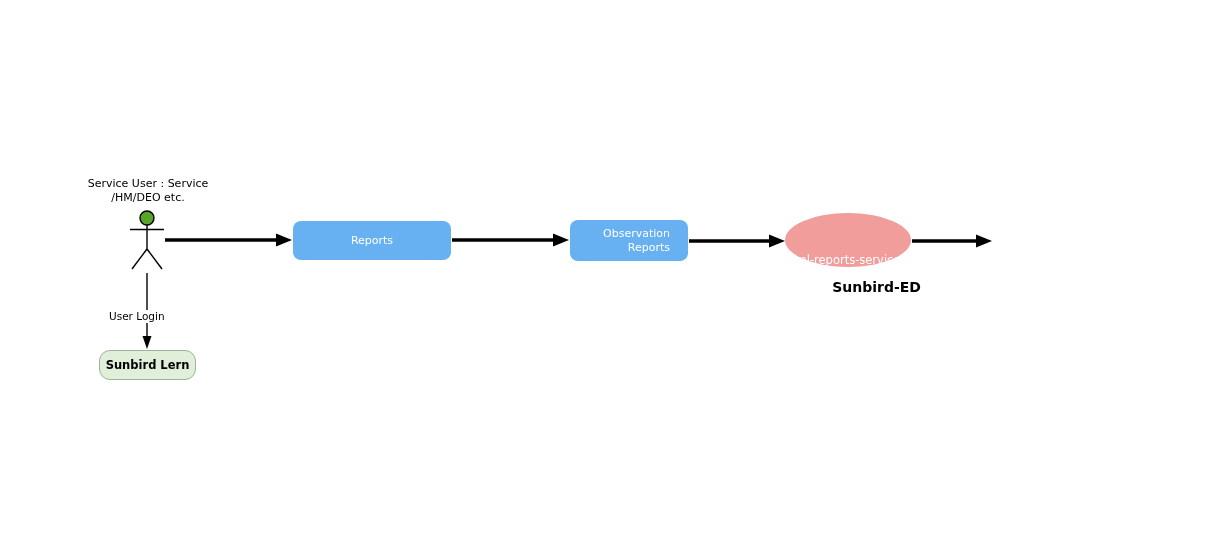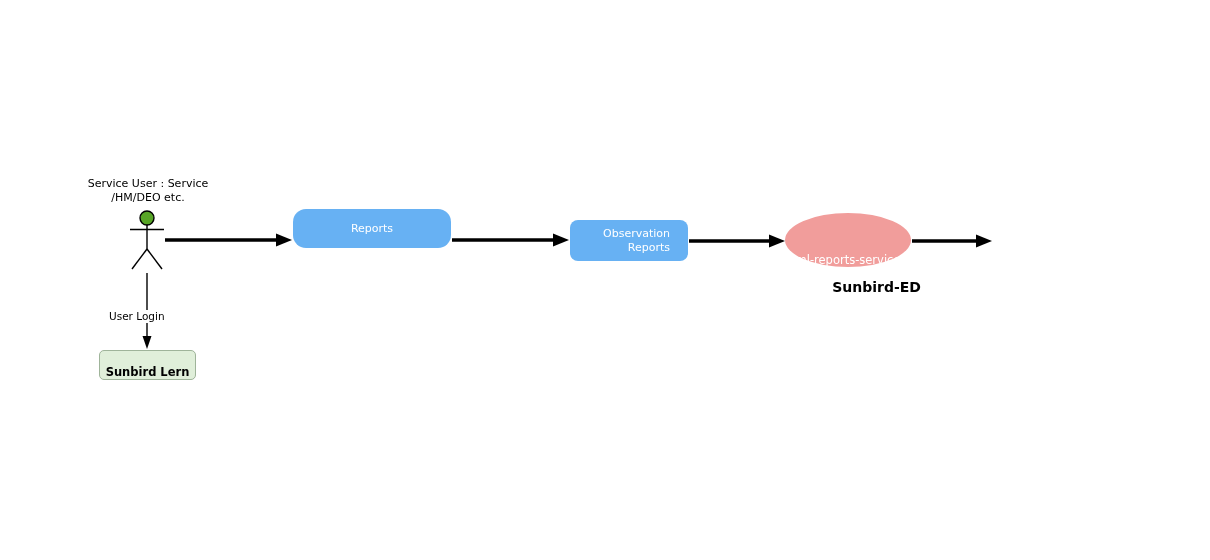--- a/index.html
+++ b/index.html
@@ -41,43 +41,42 @@
     text-align: center;
     box-sizing: border-box;
   }
   .node-blue {
     background: #67B1F3;
     border-radius: 8px;
     color: #ffffff;
     font-size: 11px;
     line-height: 14px;
   }
-  .node-reports   { left: 293px; top: 209px; width: 158px; height: 39px; border-radius: 13px; }
+  .node-reports   { left: 293px; top: 221px; width: 158px; height: 39px; }
   .node-obs       { left: 570px; top: 220px; width: 118px; height: 41px; text-align: right; }
   .node-obs .wrap { display: inline-block; max-width: 82px; }
 
   .node-pink {
     background: #F19D9B;
     border-radius: 50%;
     color: #ffffff;
     font-size: 11.5px;
     align-items: flex-end;
   }
   .node-mlrs      { left: 785px; top: 213px; width: 126px; height: 54px; }
   .node-gotenberg { left: 992px; top: 219px; width: 126px; height: 48px; }
 
   .node-green {
     left: 99px; top: 350px; width: 97px; height: 30px;
     background: #E0EFDA;
     border: 1.5px solid #9FB49A;
-    border-radius: 5px;
+    border-radius: 11px;
     color: #000000;
     font-size: 11.5px;
     font-weight: bold;
-    align-items: flex-end;
   }
 
   .edge-label {
     left: 109px;
     top: 310px;
     width: 80px;
     font-size: 10.5px;
     color: #000000;
     background: #ffffff;
     line-height: 13px;

